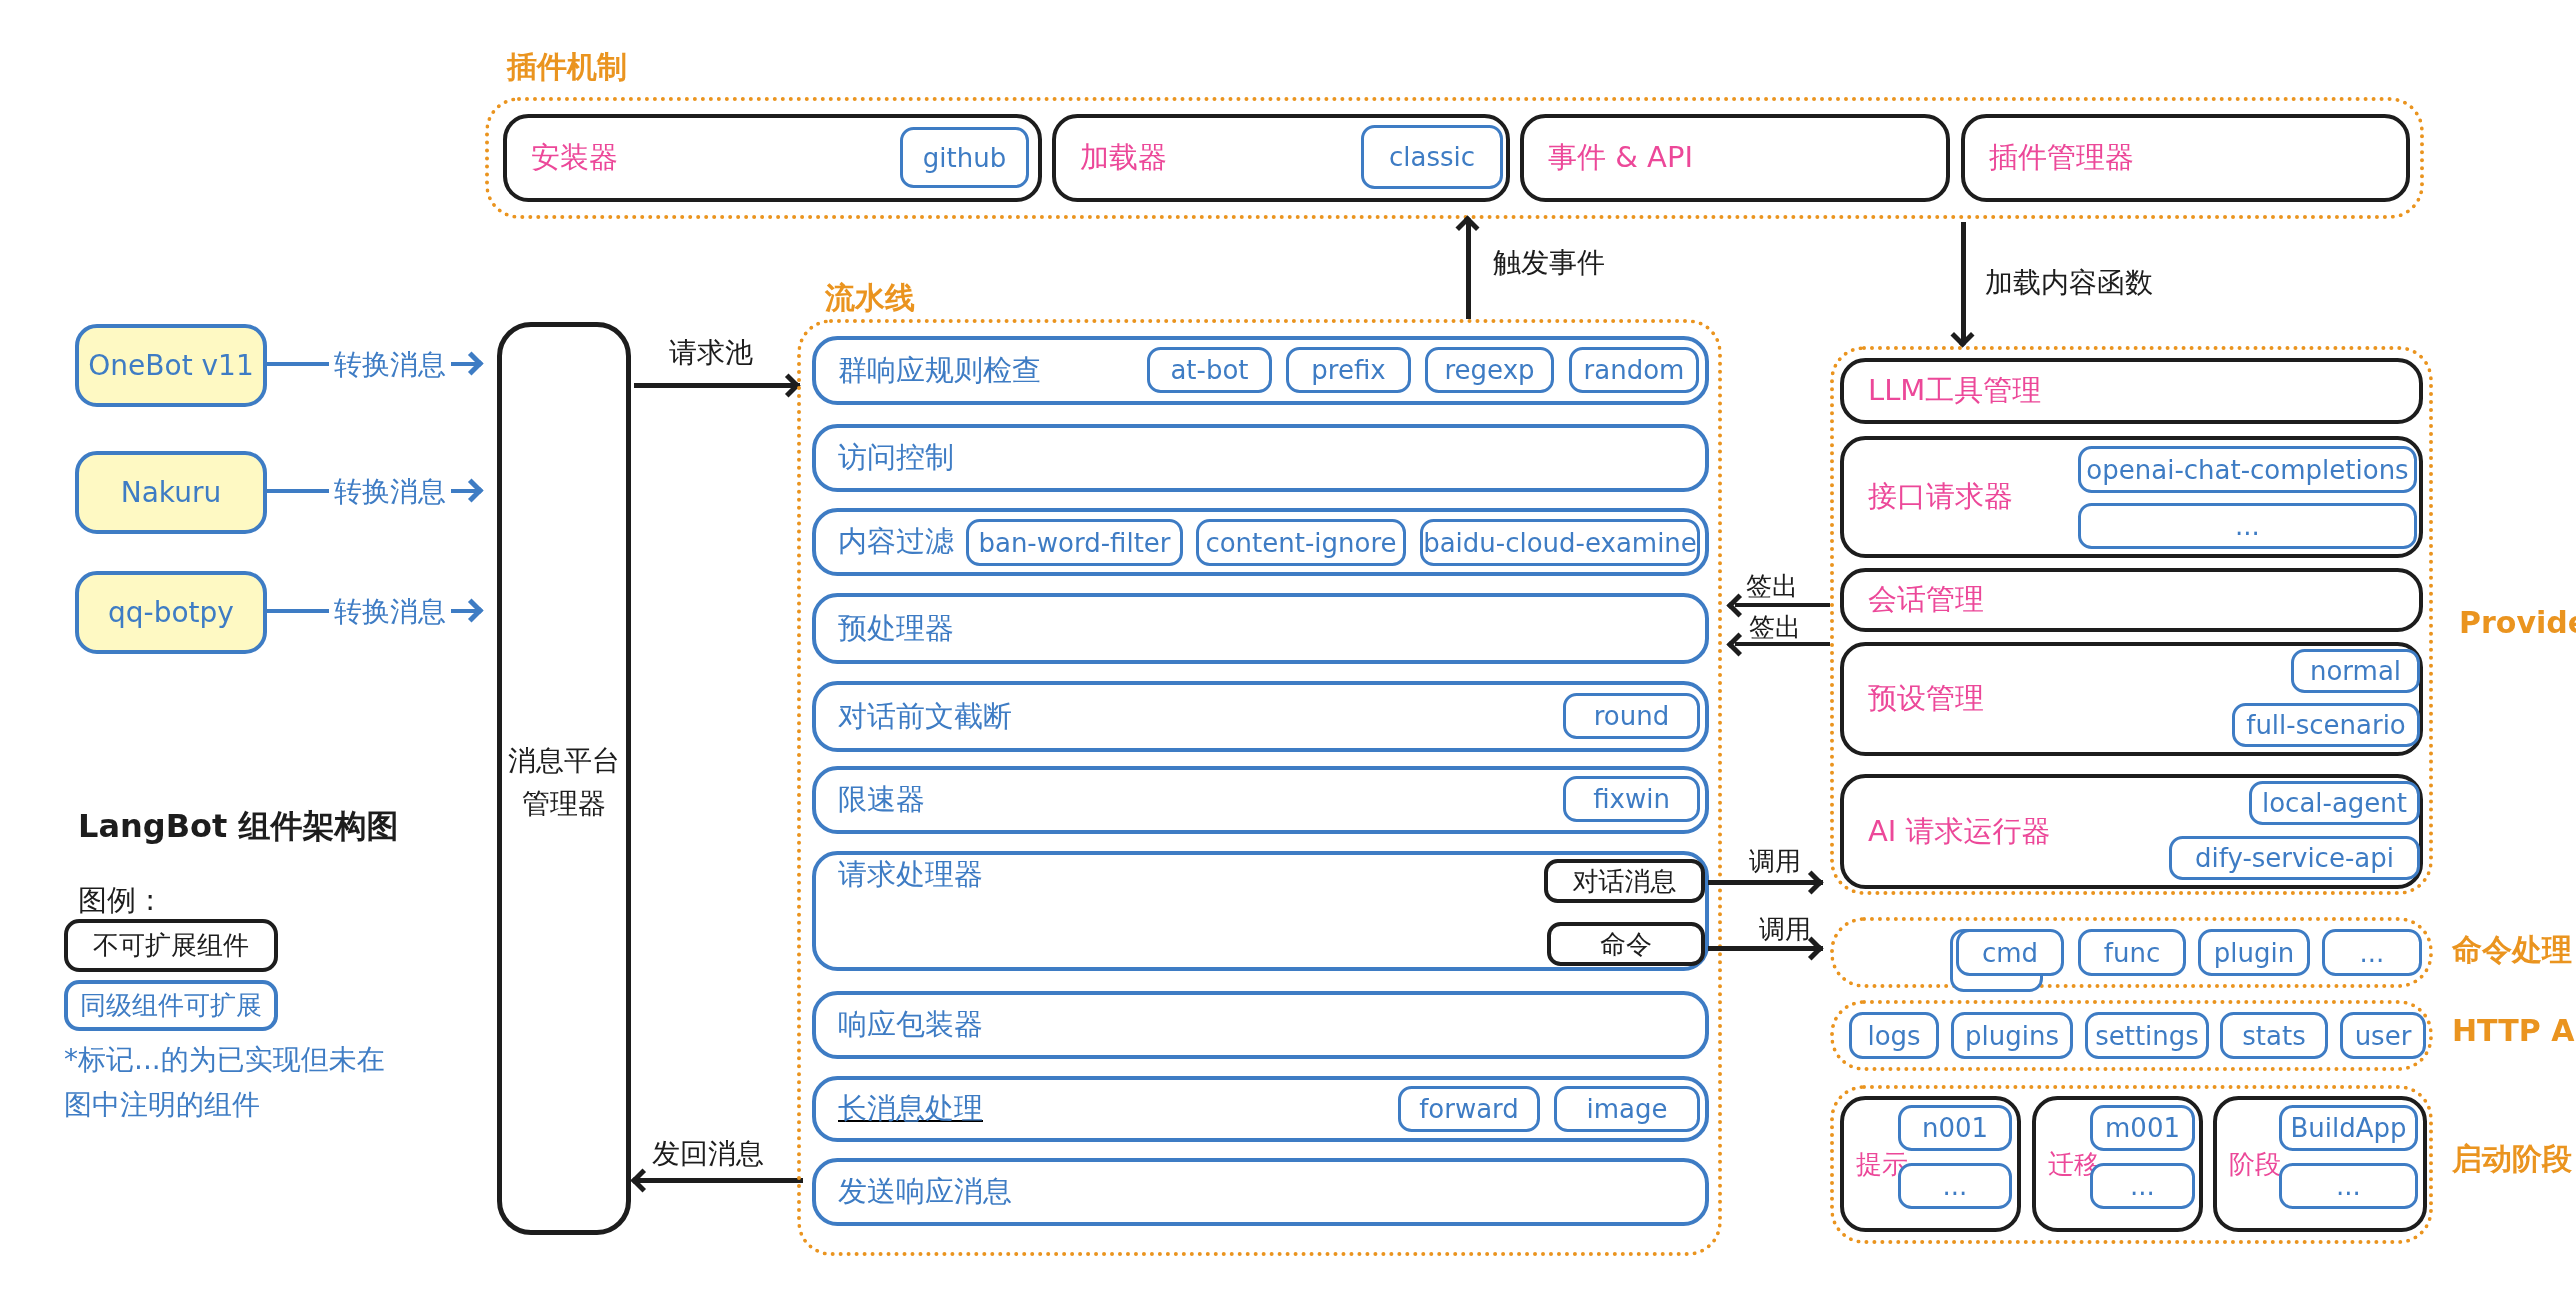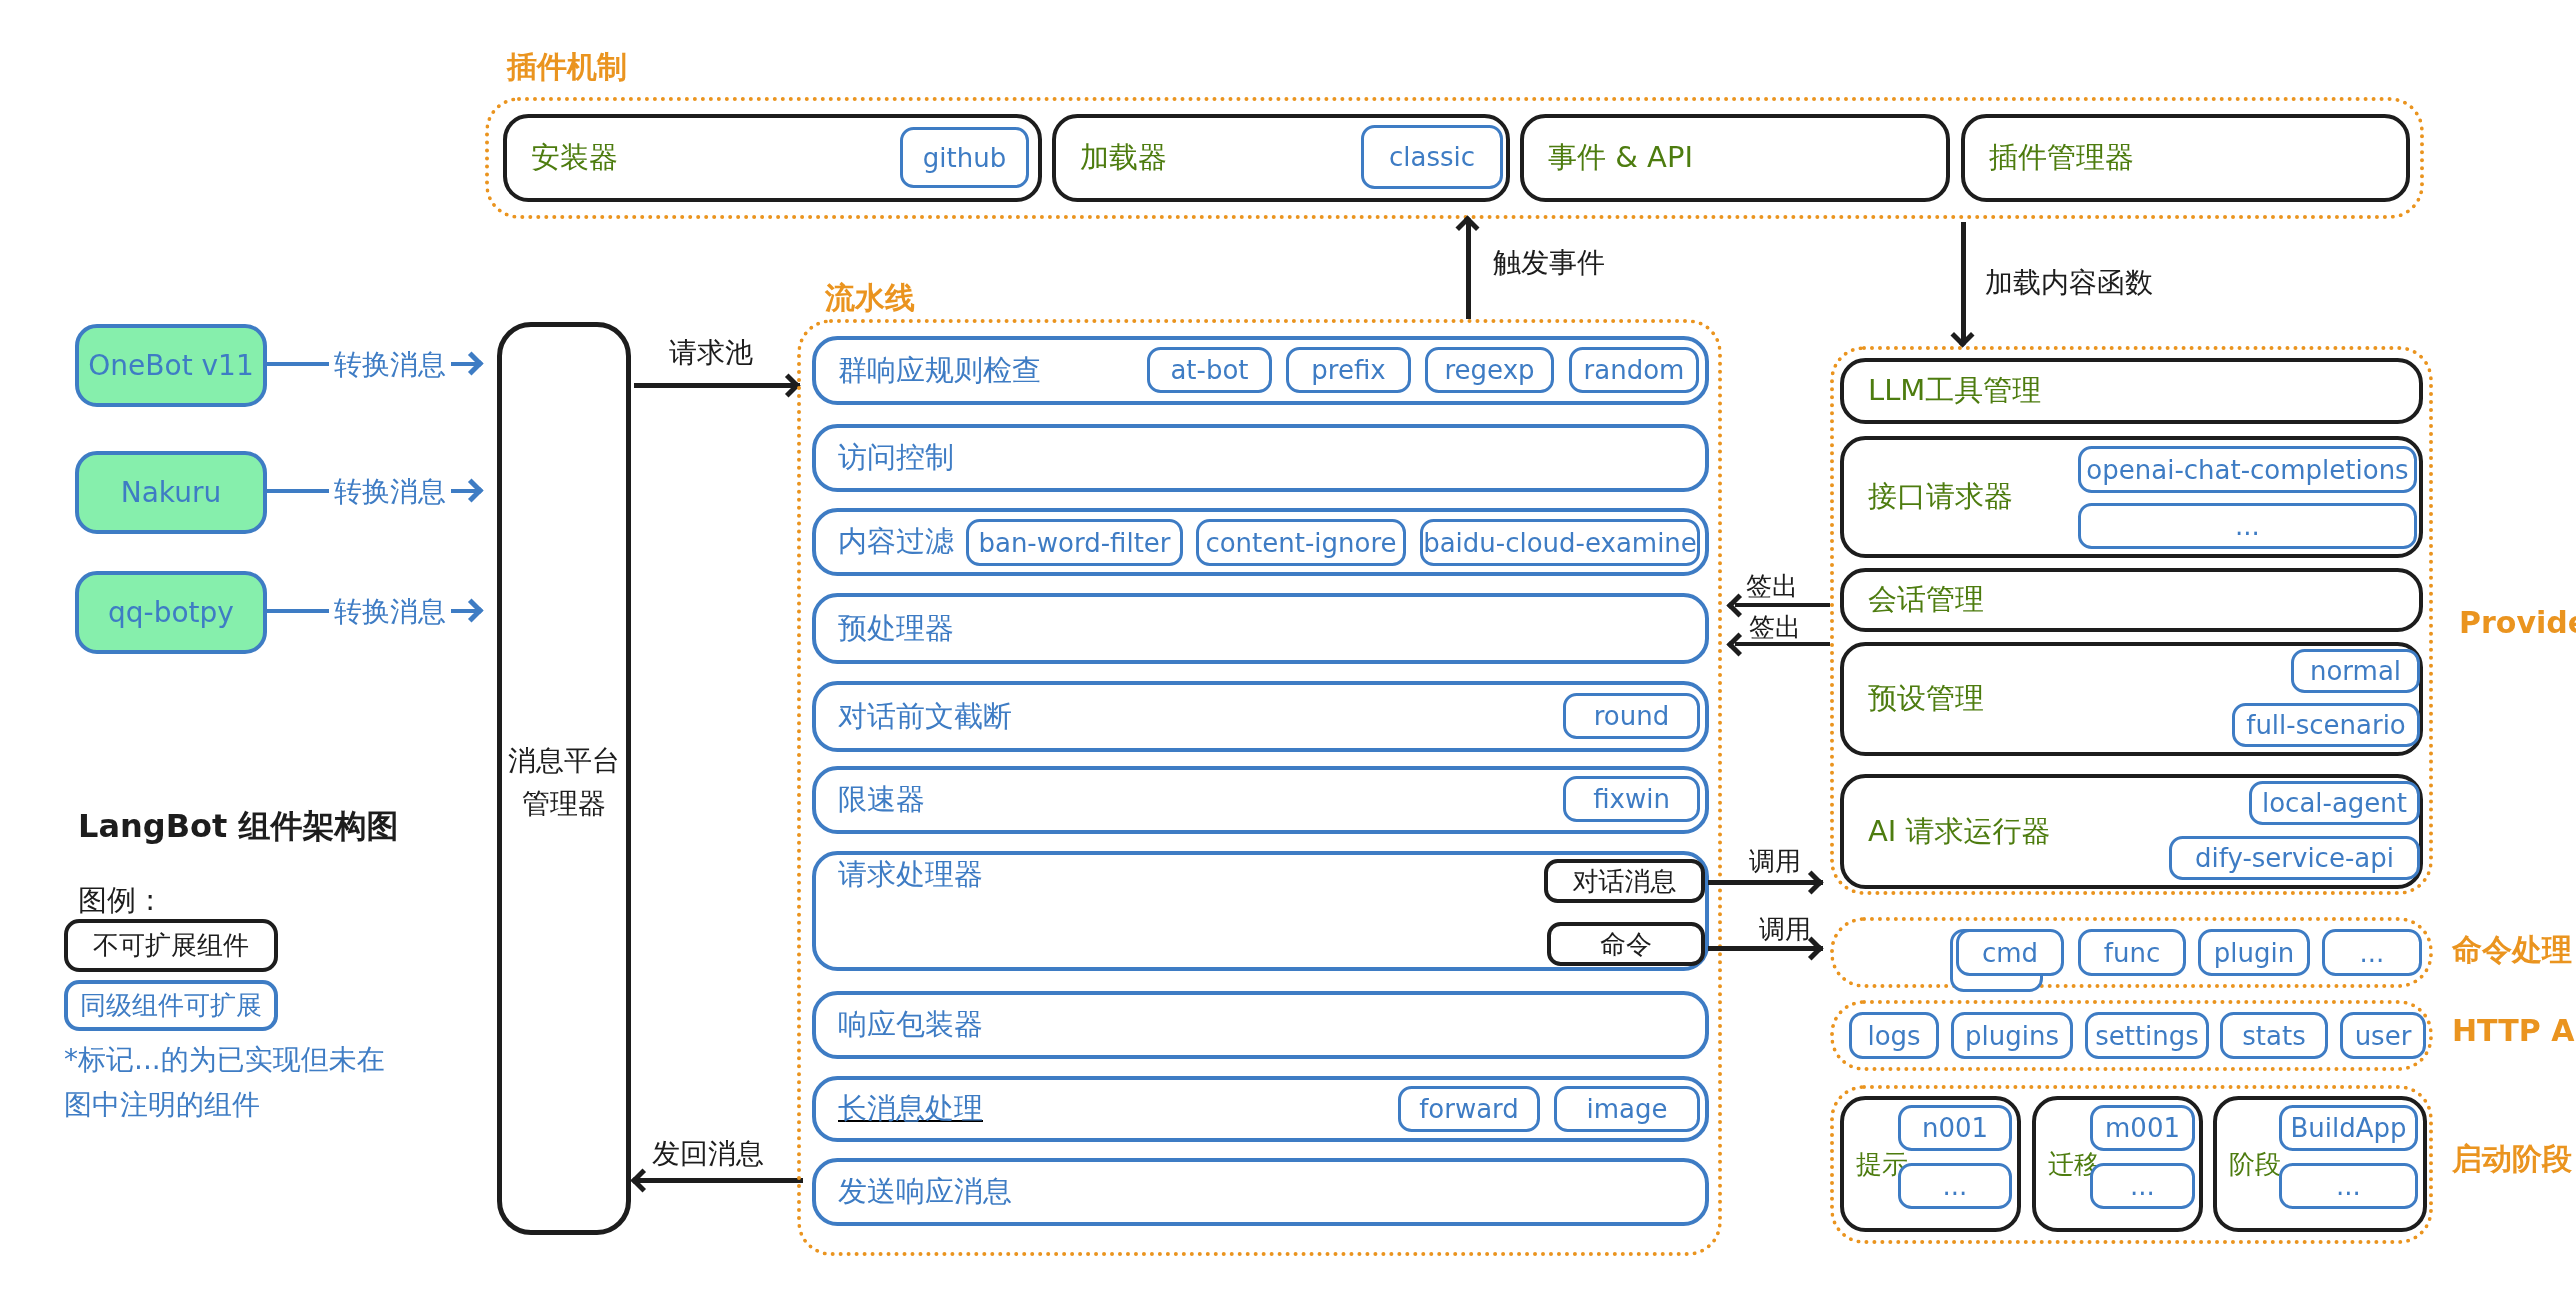--- a/index.html
+++ b/index.html
@@ -1,24 +1,24 @@
 <!DOCTYPE html>
 <html style="font-size:13.6px"><head>
 <meta charset="utf-8">
 <style>
   html,body{margin:0;padding:0;background:#fff;font-family:"DejaVu Sans","Liberation Sans",sans-serif;}
   #canvas{position:relative;width:2576px;height:1295px;background:#ffffff;overflow:hidden;}
   .bk{position:absolute;background:#fff;border:4.2px solid #1d1d1d;border-radius:25.4px;display:flex;align-items:center;box-sizing:border-box;}
-  .bk .t{padding-left:24px;font-size:29px;color:#4d7c0f;font-weight:500;white-space:nowrap;}
+  .bk .t{padding-left:24px;font-size:29px;color:#ec4899;font-weight:500;white-space:nowrap;}
   .bk .t.sm{padding-left:12px;font-size:26px;}
   .bl-row{position:absolute;background:#fff;border:4.2px solid #3e7cc4;border-radius:25.4px;display:flex;align-items:center;box-sizing:border-box;}
   .bl-row .t{padding-left:22px;font-size:29px;color:#3e7cc4;font-weight:500;white-space:nowrap;}
   .row-tall{align-items:flex-start;}
   .row-tall .t{}
-  .adapter{position:absolute;background:#86efac;border:4.2px solid #3e7cc4;border-radius:22px;display:flex;align-items:center;justify-content:center;font-size:28px;color:#3e7cc4;font-weight:500;box-sizing:border-box;}
+  .adapter{position:absolute;background:#fef9c3;border:4.2px solid #3e7cc4;border-radius:22px;display:flex;align-items:center;justify-content:center;font-size:28px;color:#3e7cc4;font-weight:500;box-sizing:border-box;}
   .badge{position:absolute;background:#fff;border:3.4px solid #3e7cc4;border-radius:13.6px;display:flex;align-items:center;justify-content:center;font-size:26px;color:#3e7cc4;font-weight:500;white-space:nowrap;box-sizing:border-box;}
   .tag{position:absolute;background:#fff;border:4.2px solid #1d1d1d;border-radius:13.6px;display:flex;align-items:center;justify-content:center;font-size:26px;color:#1d1d1d;font-weight:500;white-space:nowrap;box-sizing:border-box;}
   .dotted{position:absolute;border:4.2px dotted #ea941f;border-radius:34px;box-sizing:border-box;}
   .olabel{position:absolute;color:#ea941f;font-size:30px;font-weight:700;white-space:nowrap;}
   .ln{position:absolute;background:#1d1d1d;}
   .ln.blue{background:#3e7cc4;}
   .hd{position:absolute;width:17px;height:17px;border-top:5.1px solid #1d1d1d;border-right:5.1px solid #1d1d1d;box-sizing:border-box;}
   .hd.blue{border-top-color:#3e7cc4;border-right-color:#3e7cc4;}
   .albl{position:absolute;font-size:28px;color:#1d1d1d;font-weight:500;white-space:nowrap;}
   .albl.blue{color:#3e7cc4;background:#fff;padding:0 5.1px;}

